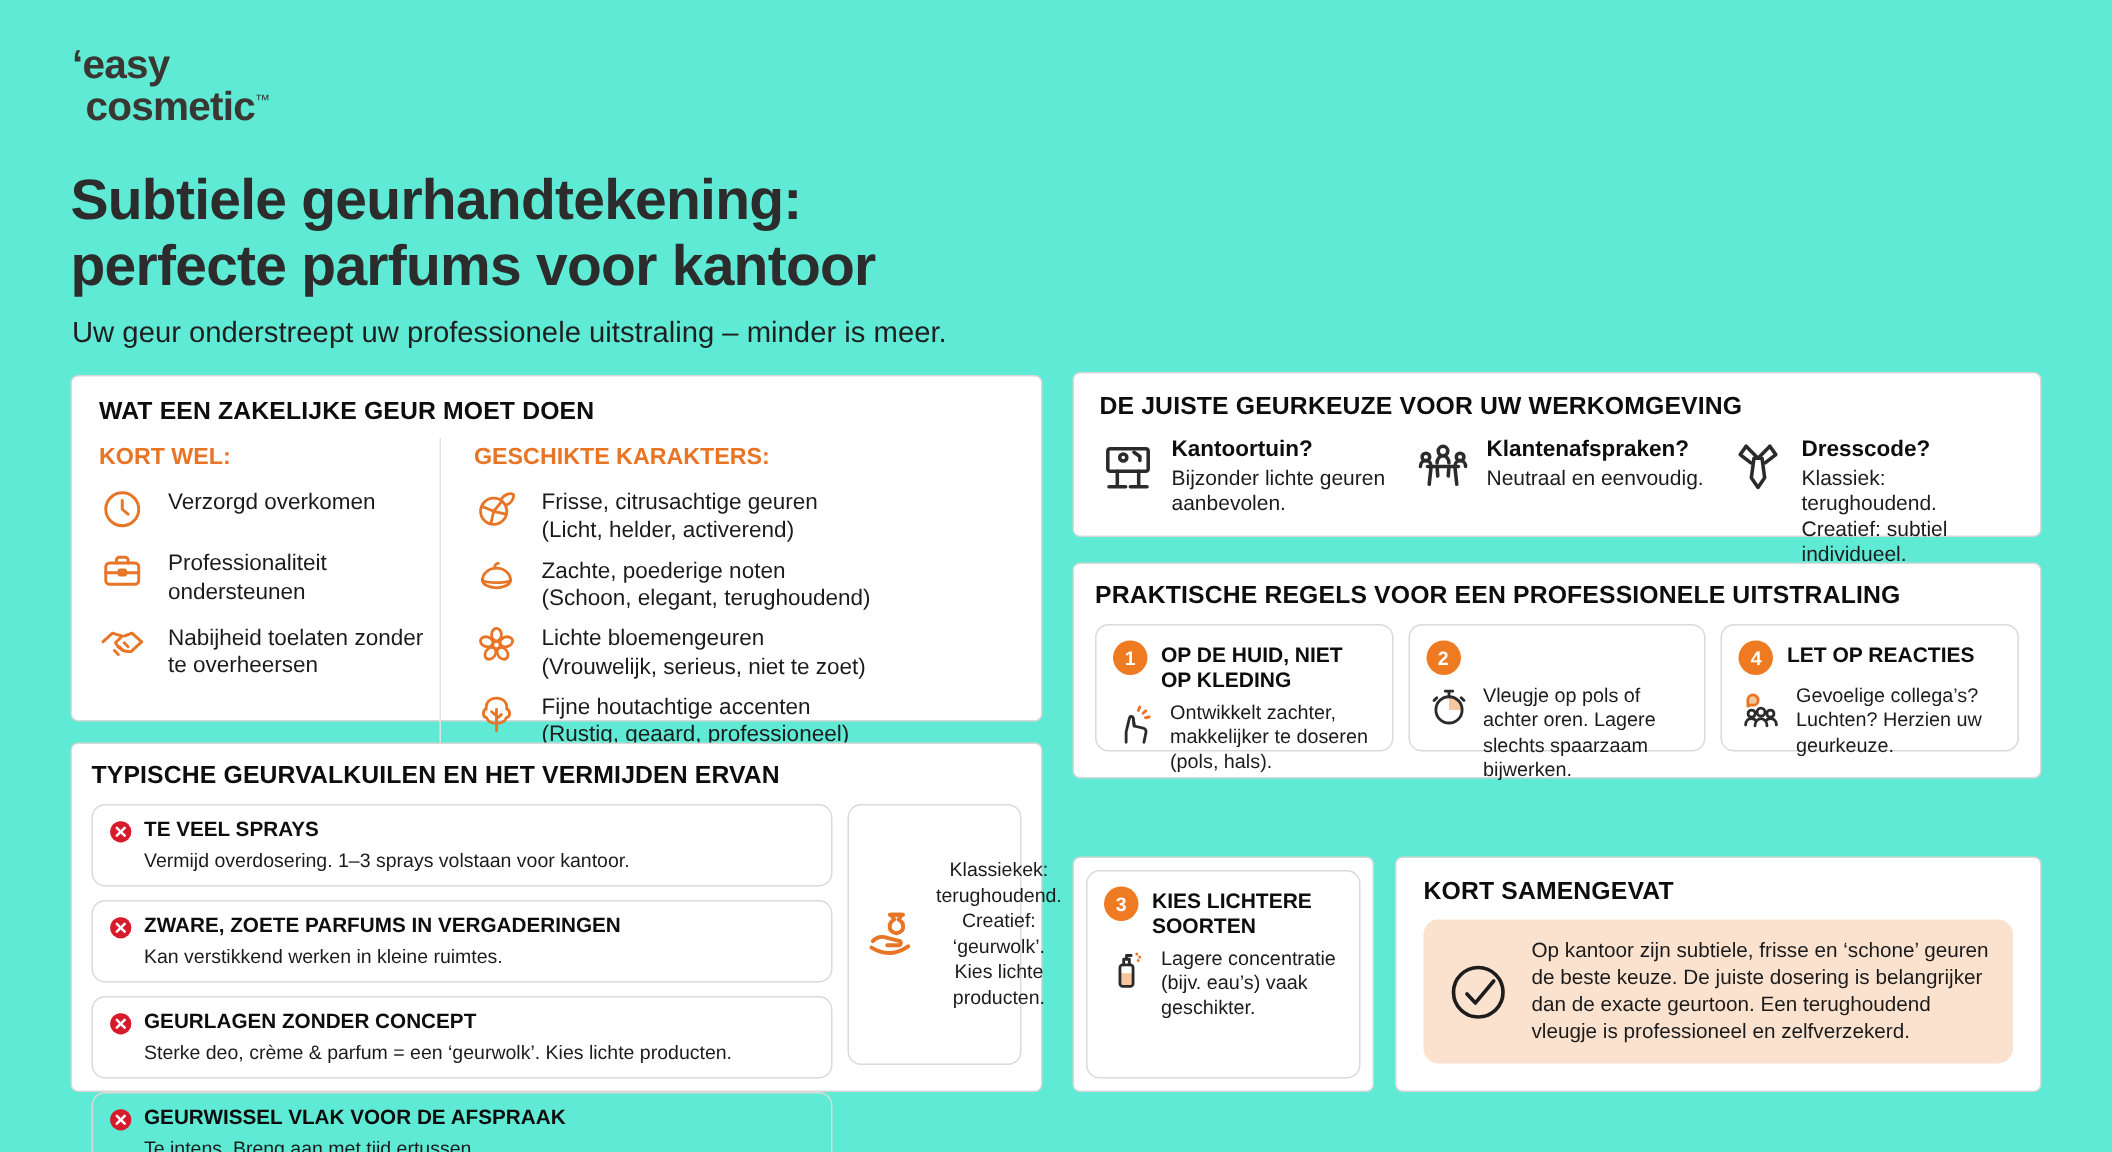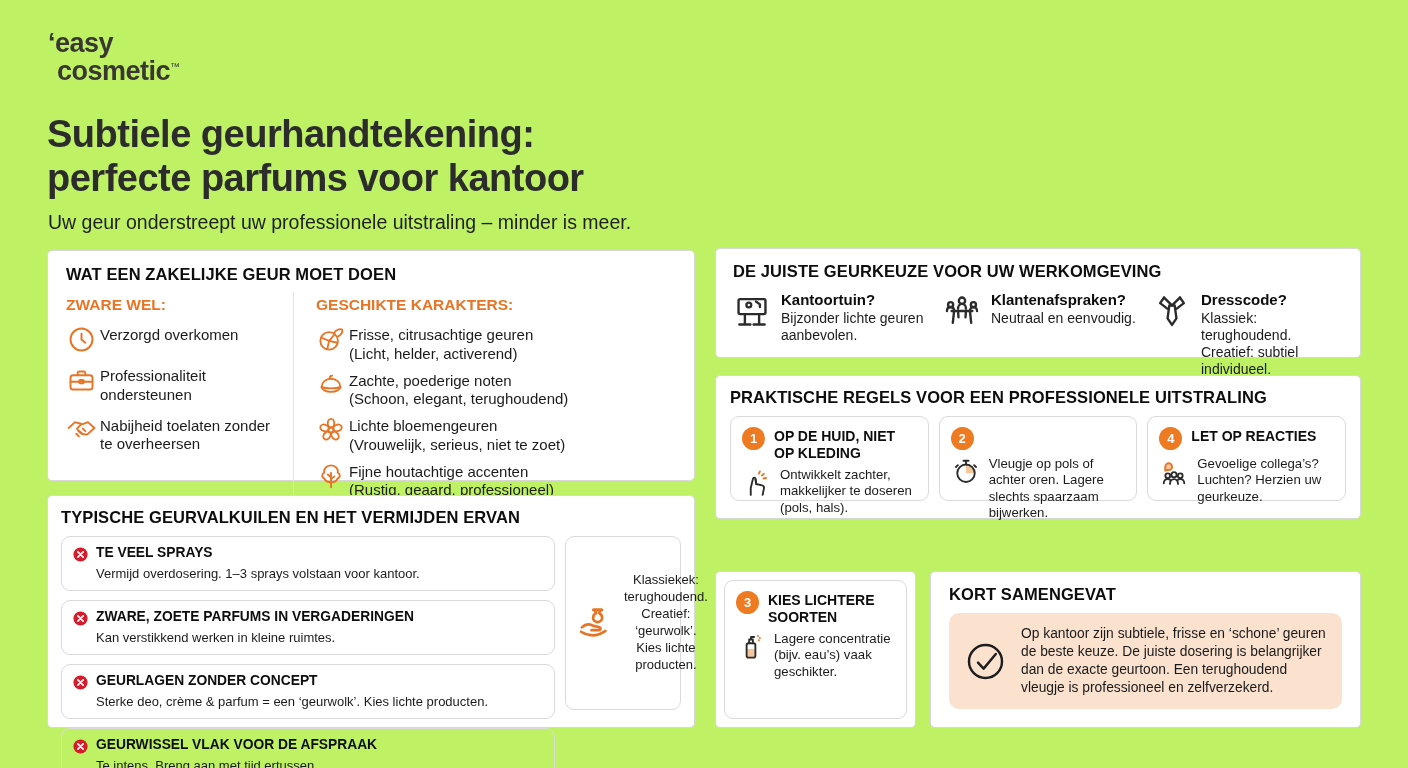--- a/index.html
+++ b/index.html
@@ -1,18 +1,18 @@
 <!DOCTYPE html>
 <html><head>
 <meta charset="utf-8">
 <style>
   * { margin:0; padding:0; box-sizing:border-box; }
   html,body { background:#ffffff; }
   .page {
-    position:relative; width:1408px; height:768px; background:#bef264;
+    position:relative; width:1408px; height:768px; background:#5eead4;
     font-family:"Liberation Sans","DejaVu Sans",sans-serif; color:#1d1d1d; overflow:hidden;
   }
   
   .logo { position:absolute; left:48px; top:30px; font-weight:700; font-size:27px; line-height:1.02; color:#3a3732; letter-spacing:-0.5px; }
   .logo .l2 { padding-left:9px; }
   .logo sup { font-size:10px; font-weight:400; vertical-align:super; }
   .h1 { position:absolute; left:47px; top:112px; font-size:38px; line-height:1.17; font-weight:800; color:#2c2c2c; letter-spacing:-0.5px; }
   .subtitle { position:absolute; left:48px; top:211px; font-size:19.5px; color:#1f1f1f; }
 
   
@@ -24,21 +24,21 @@
   .icn svg { width:100%; height:100%; fill:none; stroke-width:1.5; stroke-linecap:round; stroke-linejoin:round; }
   .icn-o svg { stroke:#e87425; }
   .icn-d svg { stroke:#2b2b2b; }
 
   
   #box-req { left:47px; top:250px; width:648px; height:231px; padding:14px 18px 10px; }
   .req-cols { display:flex; margin-top:8px; }
   .req-col1 { width:228px; border-right:1.5px solid #e3e3e3; padding-right:10px; }
   .req-col2 { flex:1; padding-left:22px; }
   .col-heading { color:#e87425; font-size:15.5px; font-weight:800; margin:4px 0 10px; }
-  .req-item { display:flex; gap:3px; margin-bottom:10px; align-items:flex-start; }
+  .req-item { display:flex; gap:15px; margin-bottom:10px; align-items:flex-start; }
   .req-item .icn { width:31px; height:31px; }
   .req-item-text { font-size:15px; line-height:1.25; color:#1b1b1b; padding-top:2px; }
   .char-item { margin-bottom:6px; }
   .char-item .icn { width:30px; height:30px; }
 
   
   #box-pit { left:47px; top:495px; width:648px; height:233px; padding:12px 13px 11px; }
   .pit-body { display:flex; gap:10px; margin-top:9px; height:162px; height:calc(100% - 34px); }
   .pit-grid { flex:1; display:grid; grid-template-columns:1fr; grid-template-rows:1fr 1fr; gap:9px; }
   .pit-card { border:1.6px solid #dadada; border-radius:9px; padding:8px 10px; }
@@ -97,21 +97,21 @@
   <div class="h1">
     <div>Subtiele geurhandtekening:</div>
     <div>perfecte parfums voor kantoor</div>
   </div>
   <div class="subtitle">Uw geur onderstreept uw professionele uitstraling – minder is meer.</div>
 
   <div class="box" id="box-req">
     <div class="box-title">WAT EEN ZAKELIJKE GEUR MOET DOEN</div>
     <div class="req-cols">
       <div class="req-col1">
-        <div class="col-heading">ZWARE WEL:</div>
+        <div class="col-heading">KORT WEL:</div>
         <div class="req-item">
           <span class="icn icn-o">
             <svg viewBox="0 0 24 24">
                 <circle cx="12" cy="12" r="8.5"></circle>
                 <path d="M12 7.5V12l3 2.5"></path>
               </svg>
           </span>
           <span class="req-item-text">Verzorgd overkomen</span>
         </div>
         <div class="req-item">

